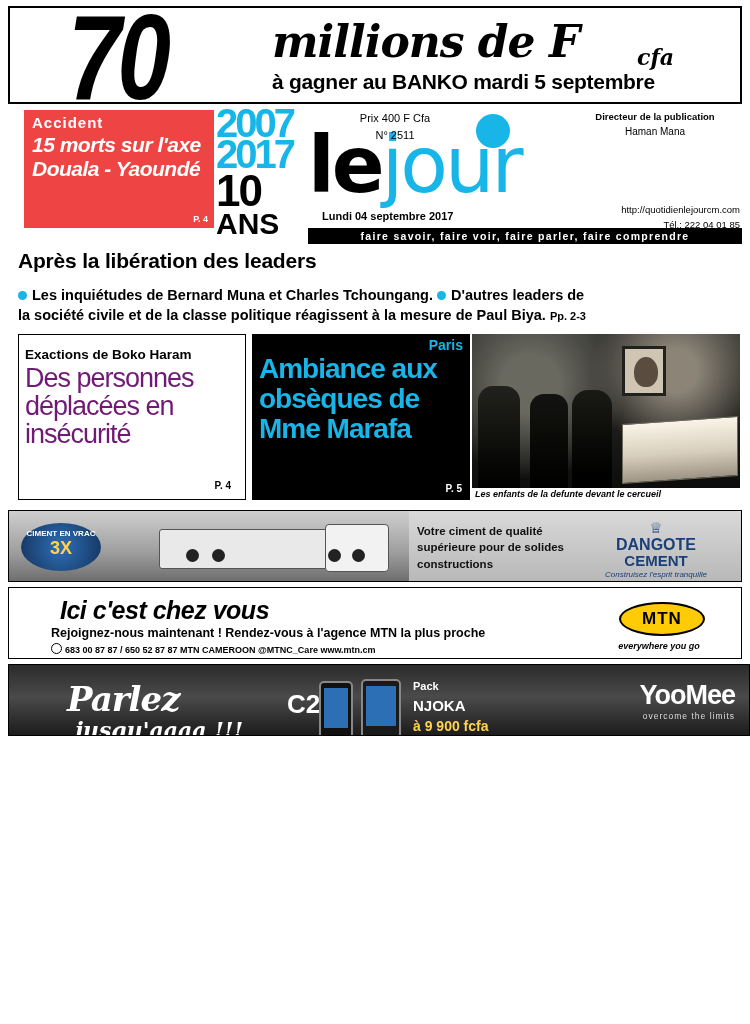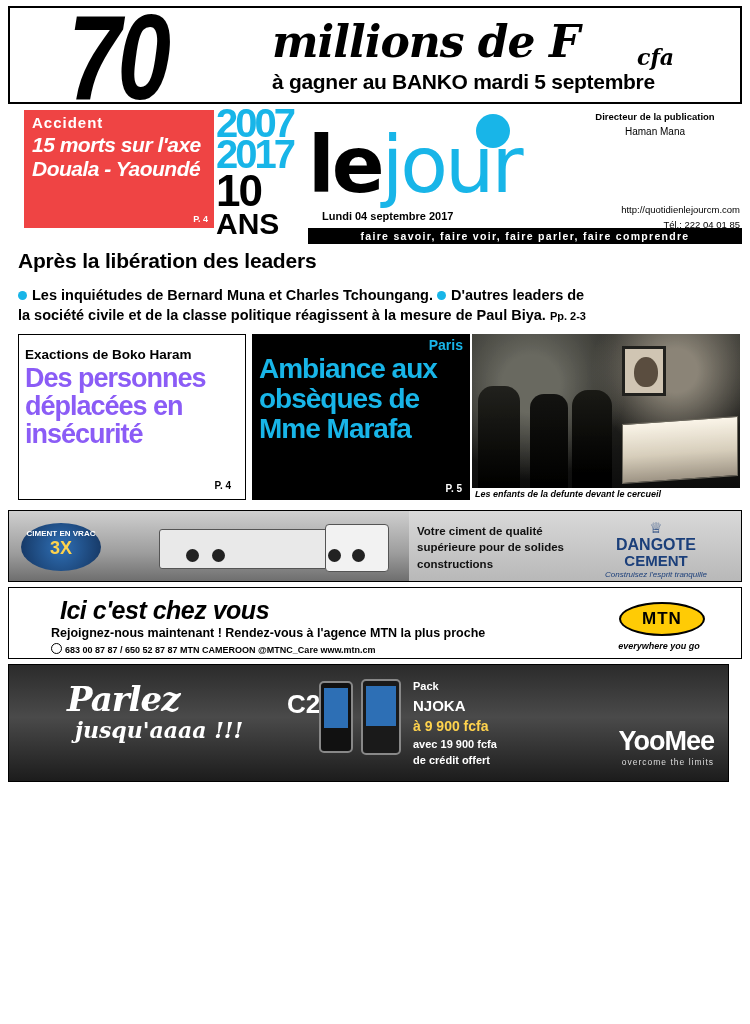--- a/index.html
+++ b/index.html
@@ -256,22 +256,22 @@
     border: 1px solid #000;
     padding: 12px 6px;
   }
   .story-left .kick {
     font-size: 13.5px;
     font-weight: bold;
     margin-bottom: 2px;
   }
   .story-left .head {
     font-size: 27px;
-    font-weight: bold;
-    color: #8b5cf6;
+    font-weight: normal;
+    color: #701a75;
     line-height: 1.05;
     letter-spacing: -1px;
   }
   .story-left .pg {
     position: absolute;
     right: 14px; bottom: 8px;
     font-size: 10px;
     font-weight: bold;
     color: #000;
   }
@@ -468,22 +468,22 @@
   .ad-mtn .mtnslogan {
     position: absolute; right: 22px; bottom: 7px;
     font-size: 9px; font-style: italic; font-weight: bold;
     width: 120px; text-align: center;
   }
   .ad-mtn .ico { display:inline-block; width:11px;height:11px;border:1px solid #000;border-radius:50%;margin-right:3px;vertical-align:-1px;}
 
   
   .ad-yoomee {
     position: relative;
-    margin: 5px 21px 8px 8px;
-    height: 118px;
+    margin: 5px 0 8px 8px;
+    height: 72px;
     border: 1px solid #000;
     background: linear-gradient(180deg,#2b2b2b 0%, #4a4a4a 45%, #1c1c1c 100%);
     overflow: hidden;
     color: #fff;
   }
   .ad-yoomee .parlez {
     position: absolute; left: 58px; top: 14px;
     font-family: "DejaVu Serif", serif;
     font-style: italic; font-weight: bold;
     font-size: 34px;
@@ -562,20 +562,24 @@
       <span class="y2">2017</span>
       <span class="ten">10</span>
       <span class="ans">ANS</span>
     </div>
 
     <div class="logo-lejour">
       <span class="le">le</span><span class="jour">jour</span>
       <span class="dot"></span>
     </div>
 
+    <div class="price-block">
+      <div>Prix 400 F Cfa</div>
+      <div>N° 2511</div>
+    </div>
 
     <div class="dir-block">
       <div>Directeur de la publication</div>
       <div class="dirname">Haman Mana</div>
     </div>
 
     <div class="date-line">Lundi 04 septembre  2017</div>
 
     <div class="web-line">
       <div>http://quotidienlejourcm.com</div>

